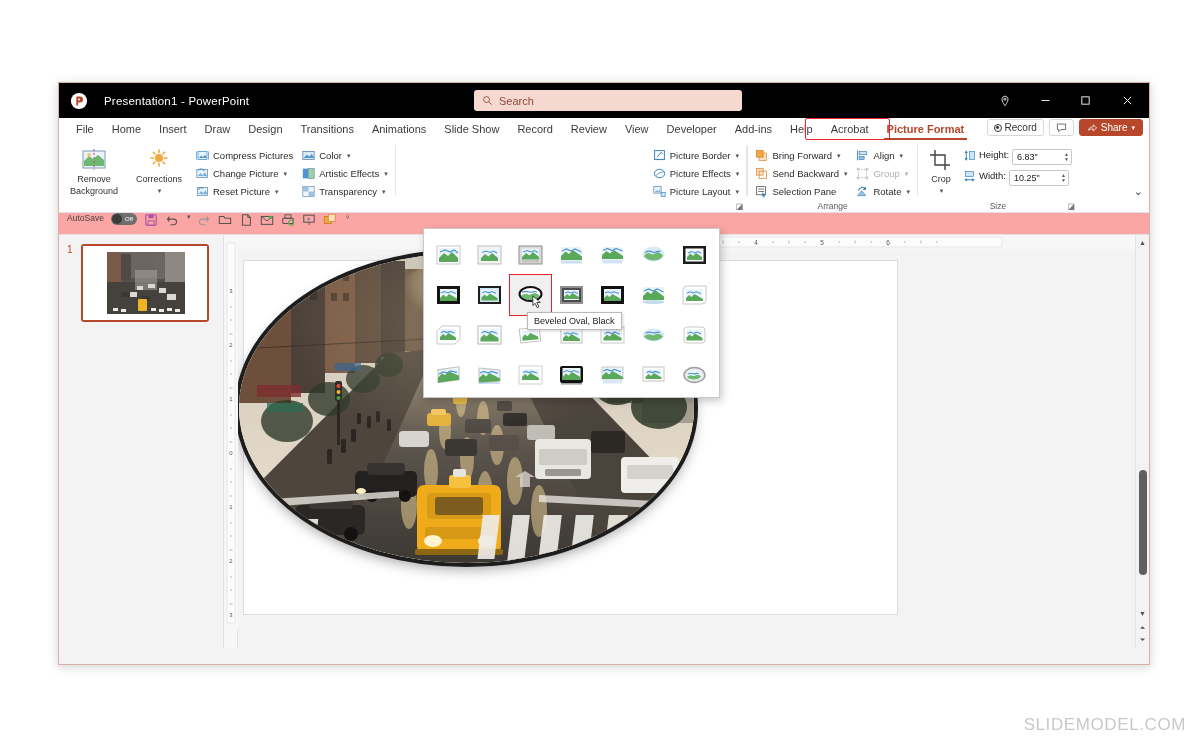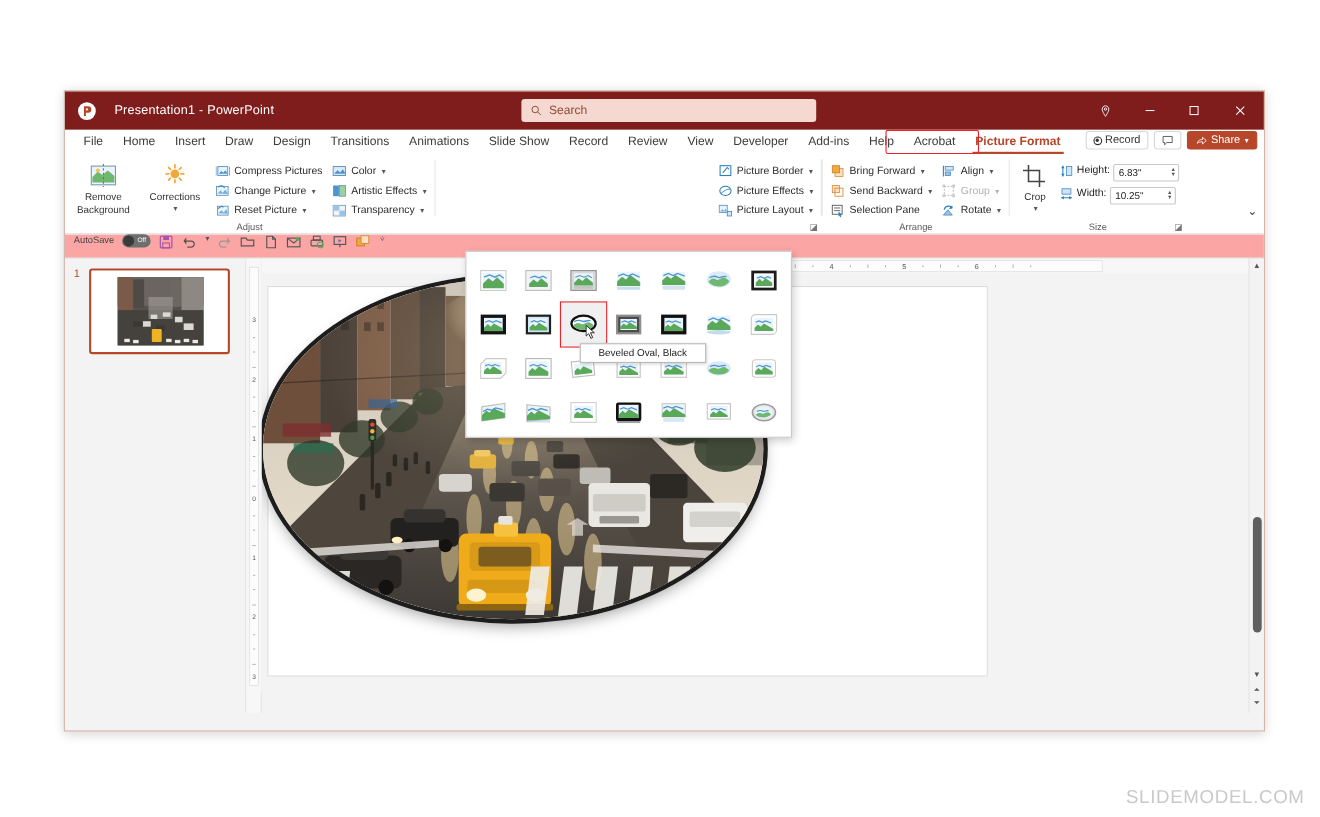--- a/index.html
+++ b/index.html
@@ -13,21 +13,21 @@
   
   #app-window{
     position:absolute; left:58px; top:82px; width:1092px; height:583px;
     background:#f3f3f3;
     border:1px solid #d4b3a6;
     box-shadow:0 2px 10px rgba(0,0,0,.18);
     overflow:hidden;
   }
   
   .titlebar{
-    height:35px; background:#7f1d1d; position:relative;
+    height:35px; background:#000000; position:relative;
     display:flex; align-items:center;
   }
   .pp-logo{
     width:22px;height:22px;margin-left:9px;border-radius:3px;
     display:flex;align-items:center;justify-content:center;
     color:#fff;font-size:13px;font-weight:bold;
   }
   .pp-logo svg{display:block;}
   .doc-title{
     color:#fff;font-size:11.5px;margin-left:14px;letter-spacing:.2px;
@@ -181,21 +181,21 @@
   .gal-cell{
     width:41px;height:40px;display:flex;align-items:center;justify-content:center;
     position:relative;
   }
   .gal-cell.selected{outline:1.8px solid #e8232a;background:#f0f0f0;}
   .cursor-arrow{
     position:absolute;left:22px;top:20px;width:10px;height:15px;z-index:5;
   }
   .tooltip{
     position:absolute;left:103px;top:83px;background:#fff;border:1px solid #b9b9b9;
-    font-size:9px;color:#222;padding:3px 16px;box-shadow:1px 1px 3px rgba(0,0,0,.18);
+    font-size:9px;color:#222;padding:3px 6px;box-shadow:1px 1px 3px rgba(0,0,0,.18);
     white-space:nowrap;z-index:50;
   }
   
   .watermark{
     position:absolute;right:14px;bottom:8px;font-size:17px;color:#c9c9c9;
     letter-spacing:.6px;font-family:"Liberation Sans", sans-serif;
   }
 </style>
 </head>
 <body>
@@ -375,21 +375,20 @@
             <svg class="mini-ic" viewBox="0 0 16 16">
                 <rect x="1" y="2" width="14" height="12" fill="#eef4fa" stroke="#5b89b0" stroke-width=".8"></rect>
                 <rect x="1" y="2" width="7" height="6" fill="#9dc3e0"></rect>
                 <rect x="8" y="8" width="7" height="6" fill="#9dc3e0"></rect>
               </svg>
             <span>Transparency</span>
             <span class="chev">▾</span>
           </div>
         </div>
       </div>
-      <div class="grp-label">Adjust</div>
     </div>
 
     <div class="sep"></div>
 
     <div class="grp stylestrip">
       <div class="grp-body"></div>
       <div class="grp-label"></div>
     </div>
 
     <div class="grp">

